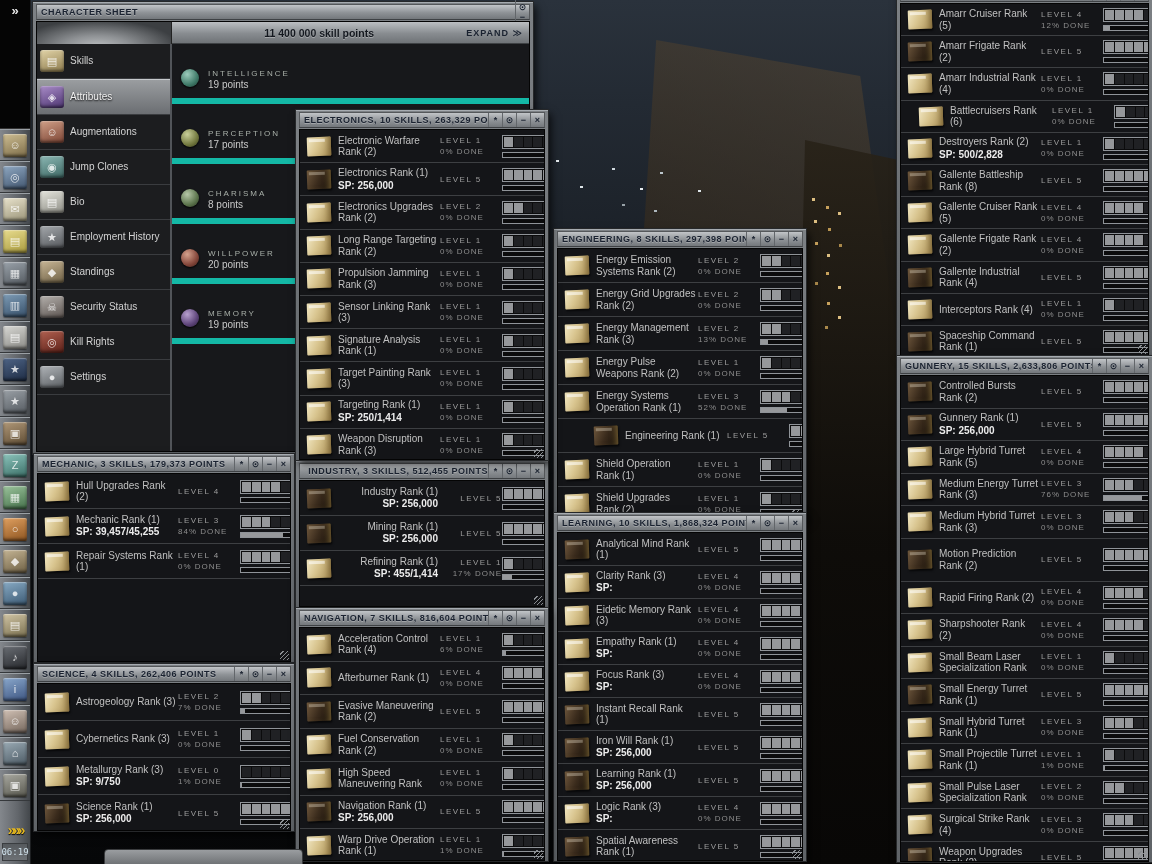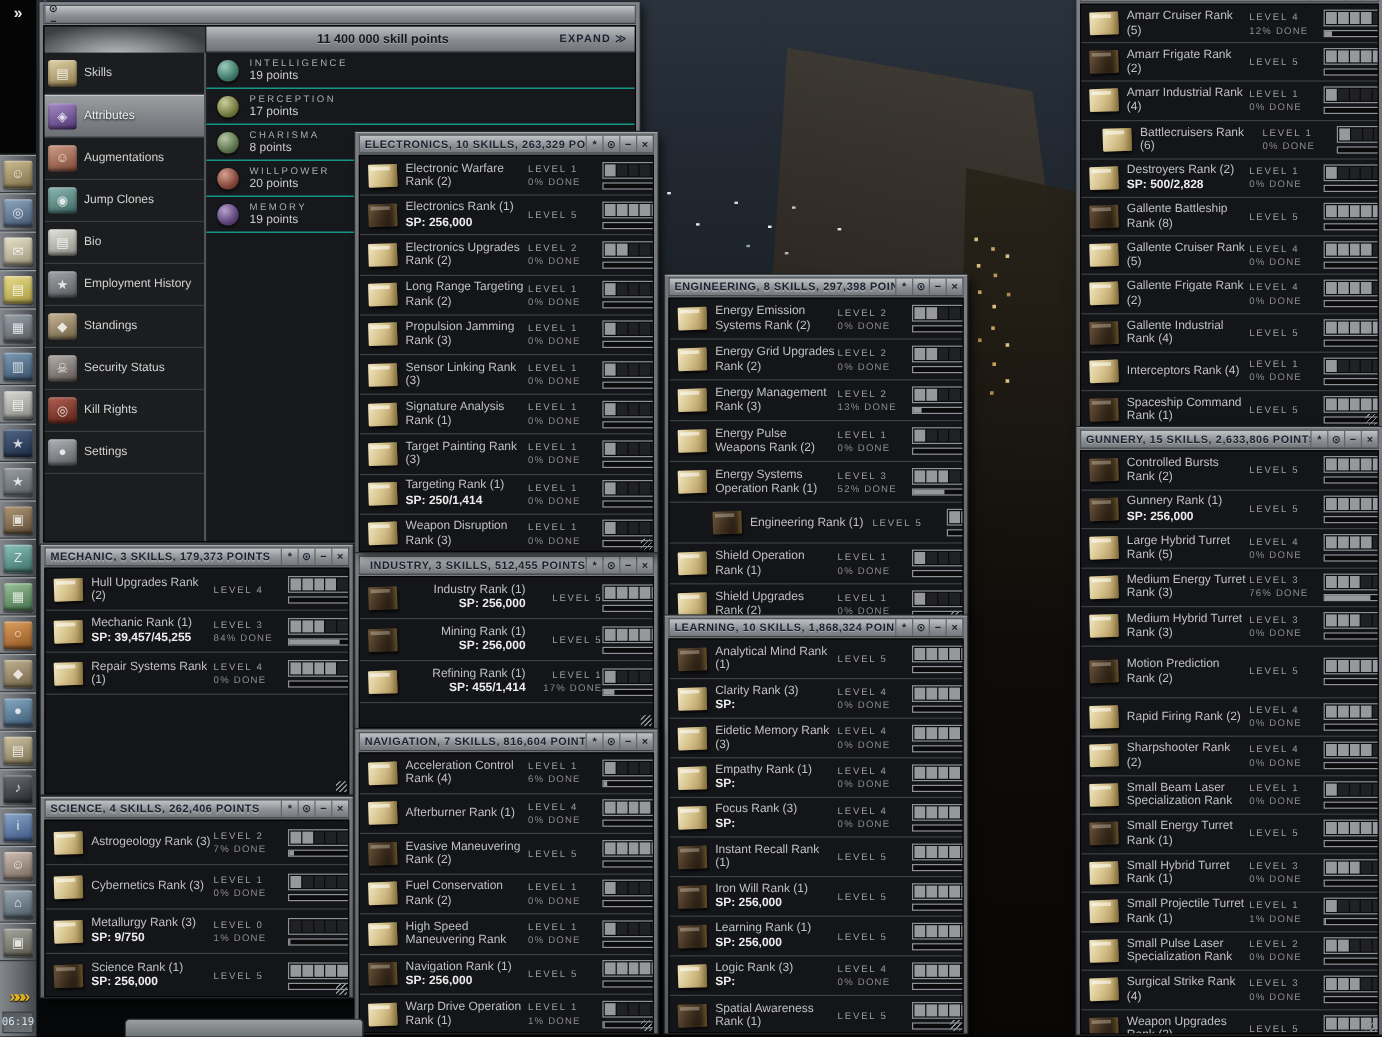--- a/index.html
+++ b/index.html
@@ -88,21 +88,21 @@
   #cs-expand{flex:none;font-size:9px;font-weight:bold;letter-spacing:1px;color:#1a2230;padding-right:6px;cursor:pointer;}
   #cs-main{flex:1;display:flex;min-height:0;}
   #cs-sidebar{width:133px;flex:none;background:#1c1d1f;border-right:2px solid #515459;}
   .cs-item{display:flex;align-items:center;min-height:30px;padding:2px 3px;border-bottom:1px solid #3a3c3f;cursor:pointer;}
   .cs-item .sbicon{width:24px;height:22px;flex:none;margin-right:6px;border-radius:3px;display:flex;align-items:center;justify-content:center;
     font-size:11px;color:rgba(255,255,255,.8);box-shadow:inset 0 1px 1px rgba(255,255,255,.25),inset 0 -2px 3px rgba(0,0,0,.5);}
   .cs-item .sblabel{font-size:10px;color:#d2d2d2;line-height:12px;}
   .cs-item.selected{background:linear-gradient(180deg,#9a9da0,#6b6e72);border-top:1px solid #c6c9cc;}
   .cs-item.selected .sblabel{color:#f2f2f2;text-shadow:0 1px 2px #000;}
   #cs-content{flex:1;background:#17181b;}
-  .attr-row{display:flex;align-items:center;height:29px;padding-left:9px;border-bottom:1px solid #14b8a6;}
+  .attr-row{display:flex;align-items:flex-start;height:29px;padding-left:9px;border-bottom:6px solid #14b8a6;margin-top:25px;}
   .attr-ico{width:18px;height:18px;border-radius:50%;flex:none;margin-right:9px;box-shadow:0 1px 2px #000;}
   .attr-0{background:radial-gradient(circle at 35% 30%,#9ccabb,#3f7a68 60%,#1d3a31);}
   .attr-1{background:radial-gradient(circle at 35% 30%,#c9cf9a,#73793f 60%,#343818);}
   .attr-2{background:radial-gradient(circle at 35% 30%,#b6c7a8,#5c744c 60%,#283420);}
   .attr-3{background:radial-gradient(circle at 35% 30%,#d4a18d,#84463a 60%,#3c1d16);}
   .attr-4{background:radial-gradient(circle at 35% 30%,#b7a0ce,#5d4479 60%,#281c36);}
   .attr-texts{display:flex;flex-direction:column;}
   .attr-label{font-size:8px;letter-spacing:2px;color:#a9b0a9;line-height:10px;}
   .attr-value{font-size:10px;color:#c9c9c9;line-height:12px;}
 
@@ -187,20 +187,21 @@
           <div class="ntile" style="background: linear-gradient(160deg, rgb(168, 168, 160), rgb(88, 88, 78));">▣</div>
         </div>
       </div>
     <div id="neocom-flex"></div>
     <div id="neocom-chevrons">»»»</div>
     <div id="neocom-clock">06:19</div>
   </div>
 
   <div class="window" id="charsheet" style="left:33px;top:2px;width:500px;height:452px;z-index:10;box-sizing:border-box;">
     <div class="titlebar">
+      <span class="titletext">CHARACTER SHEET</span>
       <span class="cs-btns">
           <span class="winbtn">*</span>
           <span class="winbtn">⊙</span>
           <span class="winbtn">−</span>
           <span class="winbtn">×</span>
         </span>
     </div>
     <div class="win-body" style="height:429px;">
       <div id="cs-head">
         <div id="cs-portrait"></div>

